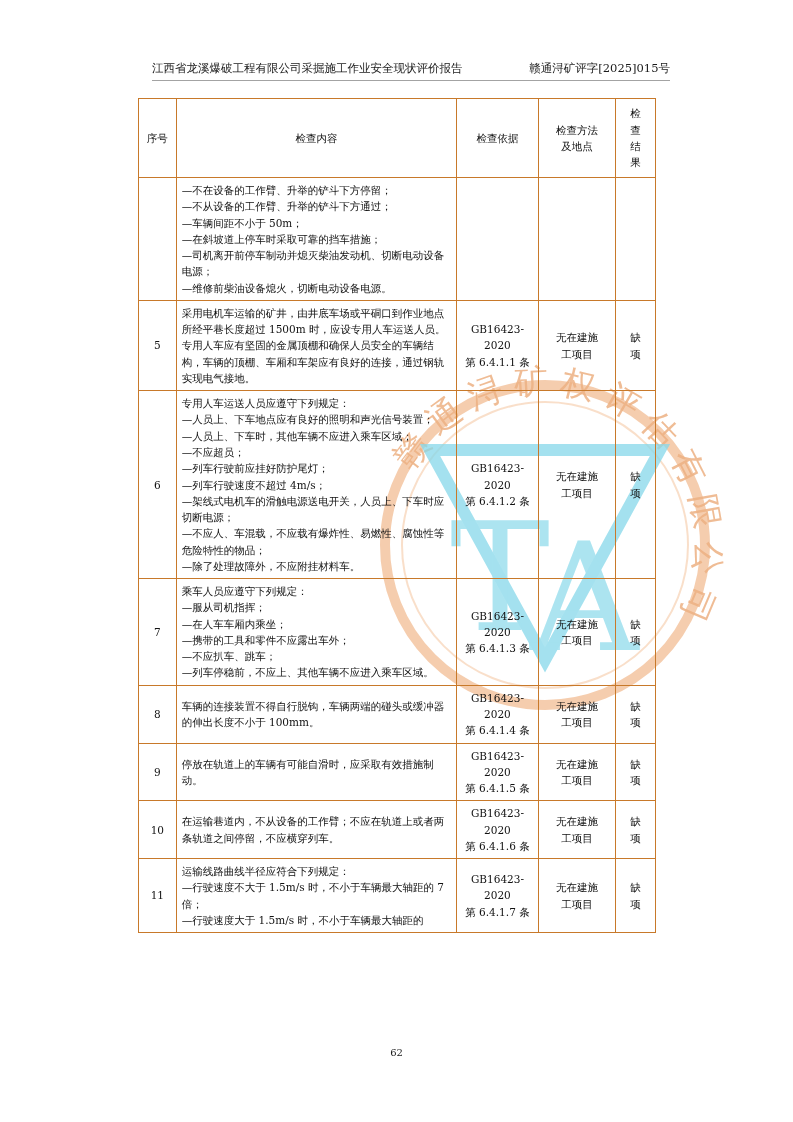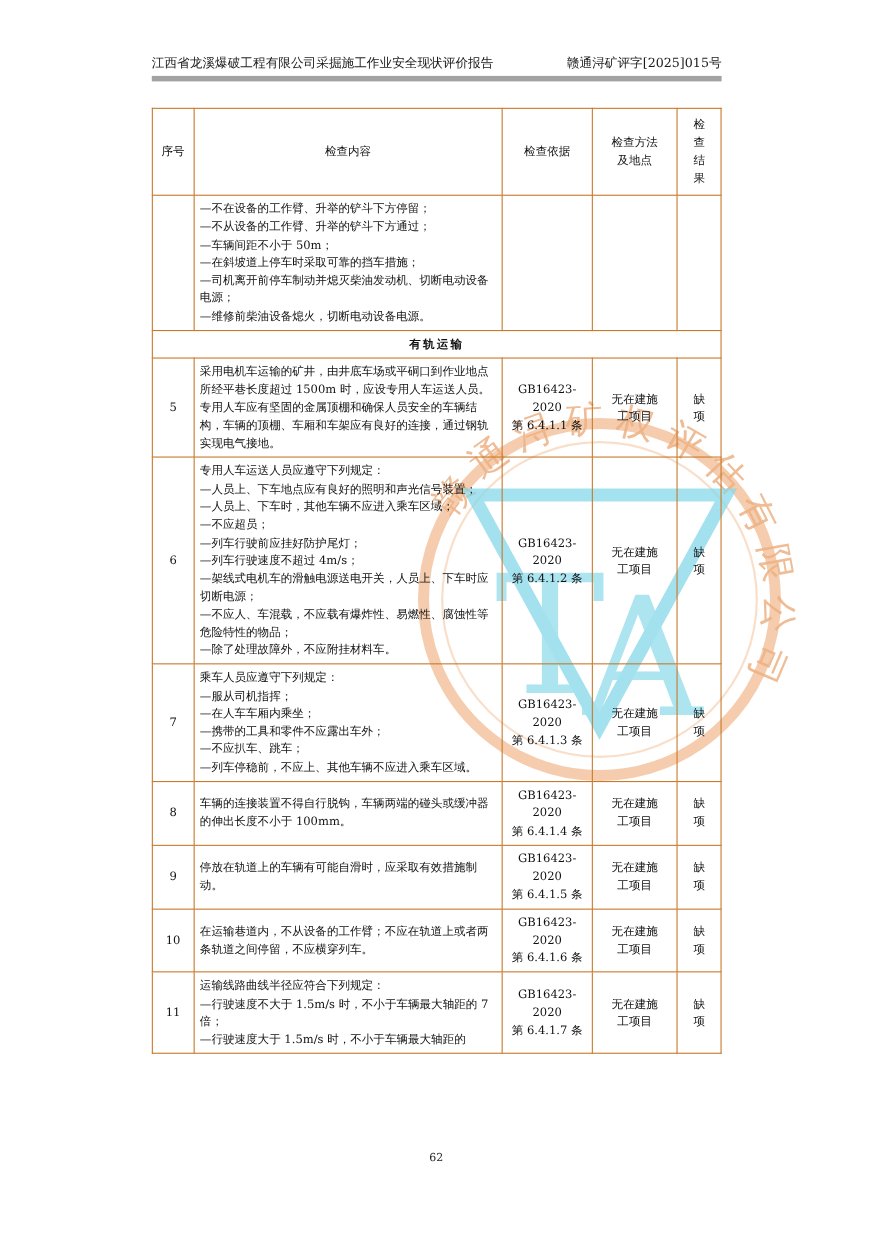--- a/index.html
+++ b/index.html
@@ -17,34 +17,34 @@
   .page {
     position: absolute;
     left: 0; top: 0;
     width: 793px;
     height: 1122px;
   }
 
   
   .header {
     position: absolute;
-    left: 138px;
+    left: 152px;
     top: 50px;
     width: 518px;
     display: flex;
     justify-content: space-between;
     align-items: flex-end;
     font-family: "DejaVu Serif", "Liberation Serif", serif;
     font-size: 11.5px;
     color: #1a1a1a;
     padding-bottom: 4px;
-    border-bottom: 5px solid #a3a3a3;
+    border-bottom: 1px solid #a3a3a3;
   }
   .header-left { white-space: nowrap; }
-  .header-right { white-space: nowrap; }
+  .header-right { white-space: nowrap; margin-top: 11px; }
 
   
   .watermark {
     position: absolute;
     left: 330px;
     top: 330px;
     width: 430px;
     height: 430px;
     pointer-events: none;
     z-index: 0;
@@ -178,23 +178,20 @@
             <span class="ln">—车辆间距不小于 50m；</span>
             <span class="ln">—在斜坡道上停车时采取可靠的挡车措施；</span>
             <span class="ln">—司机离开前停车制动并熄灭柴油发动机、切断电动设备电源；</span>
             <span class="ln">—维修前柴油设备熄火，切断电动设备电源。</span>
           </td>
           <td class="c"></td>
           <td class="c"></td>
           <td class="c"></td>
         </tr>
 
-        <tr>
-          <td class="section" colspan="5">有轨运输</td>
-        </tr>
 
         <tr>
           <td class="c">5</td>
           <td class="body-cell">
             <span class="ln">采用电机车运输的矿井，由井底车场或平硐口到作业地点所经平巷长度超过 1500m 时，应设专用人车运送人员。</span>
             <span class="ln">专用人车应有坚固的金属顶棚和确保人员安全的车辆结构，车辆的顶棚、车厢和车架应有良好的连接，通过钢轨实现电气接地。</span>
           </td>
           <td class="c">
             <span class="ln">GB16423-2020</span>
             <span class="ln">第 6.4.1.1 条</span>

